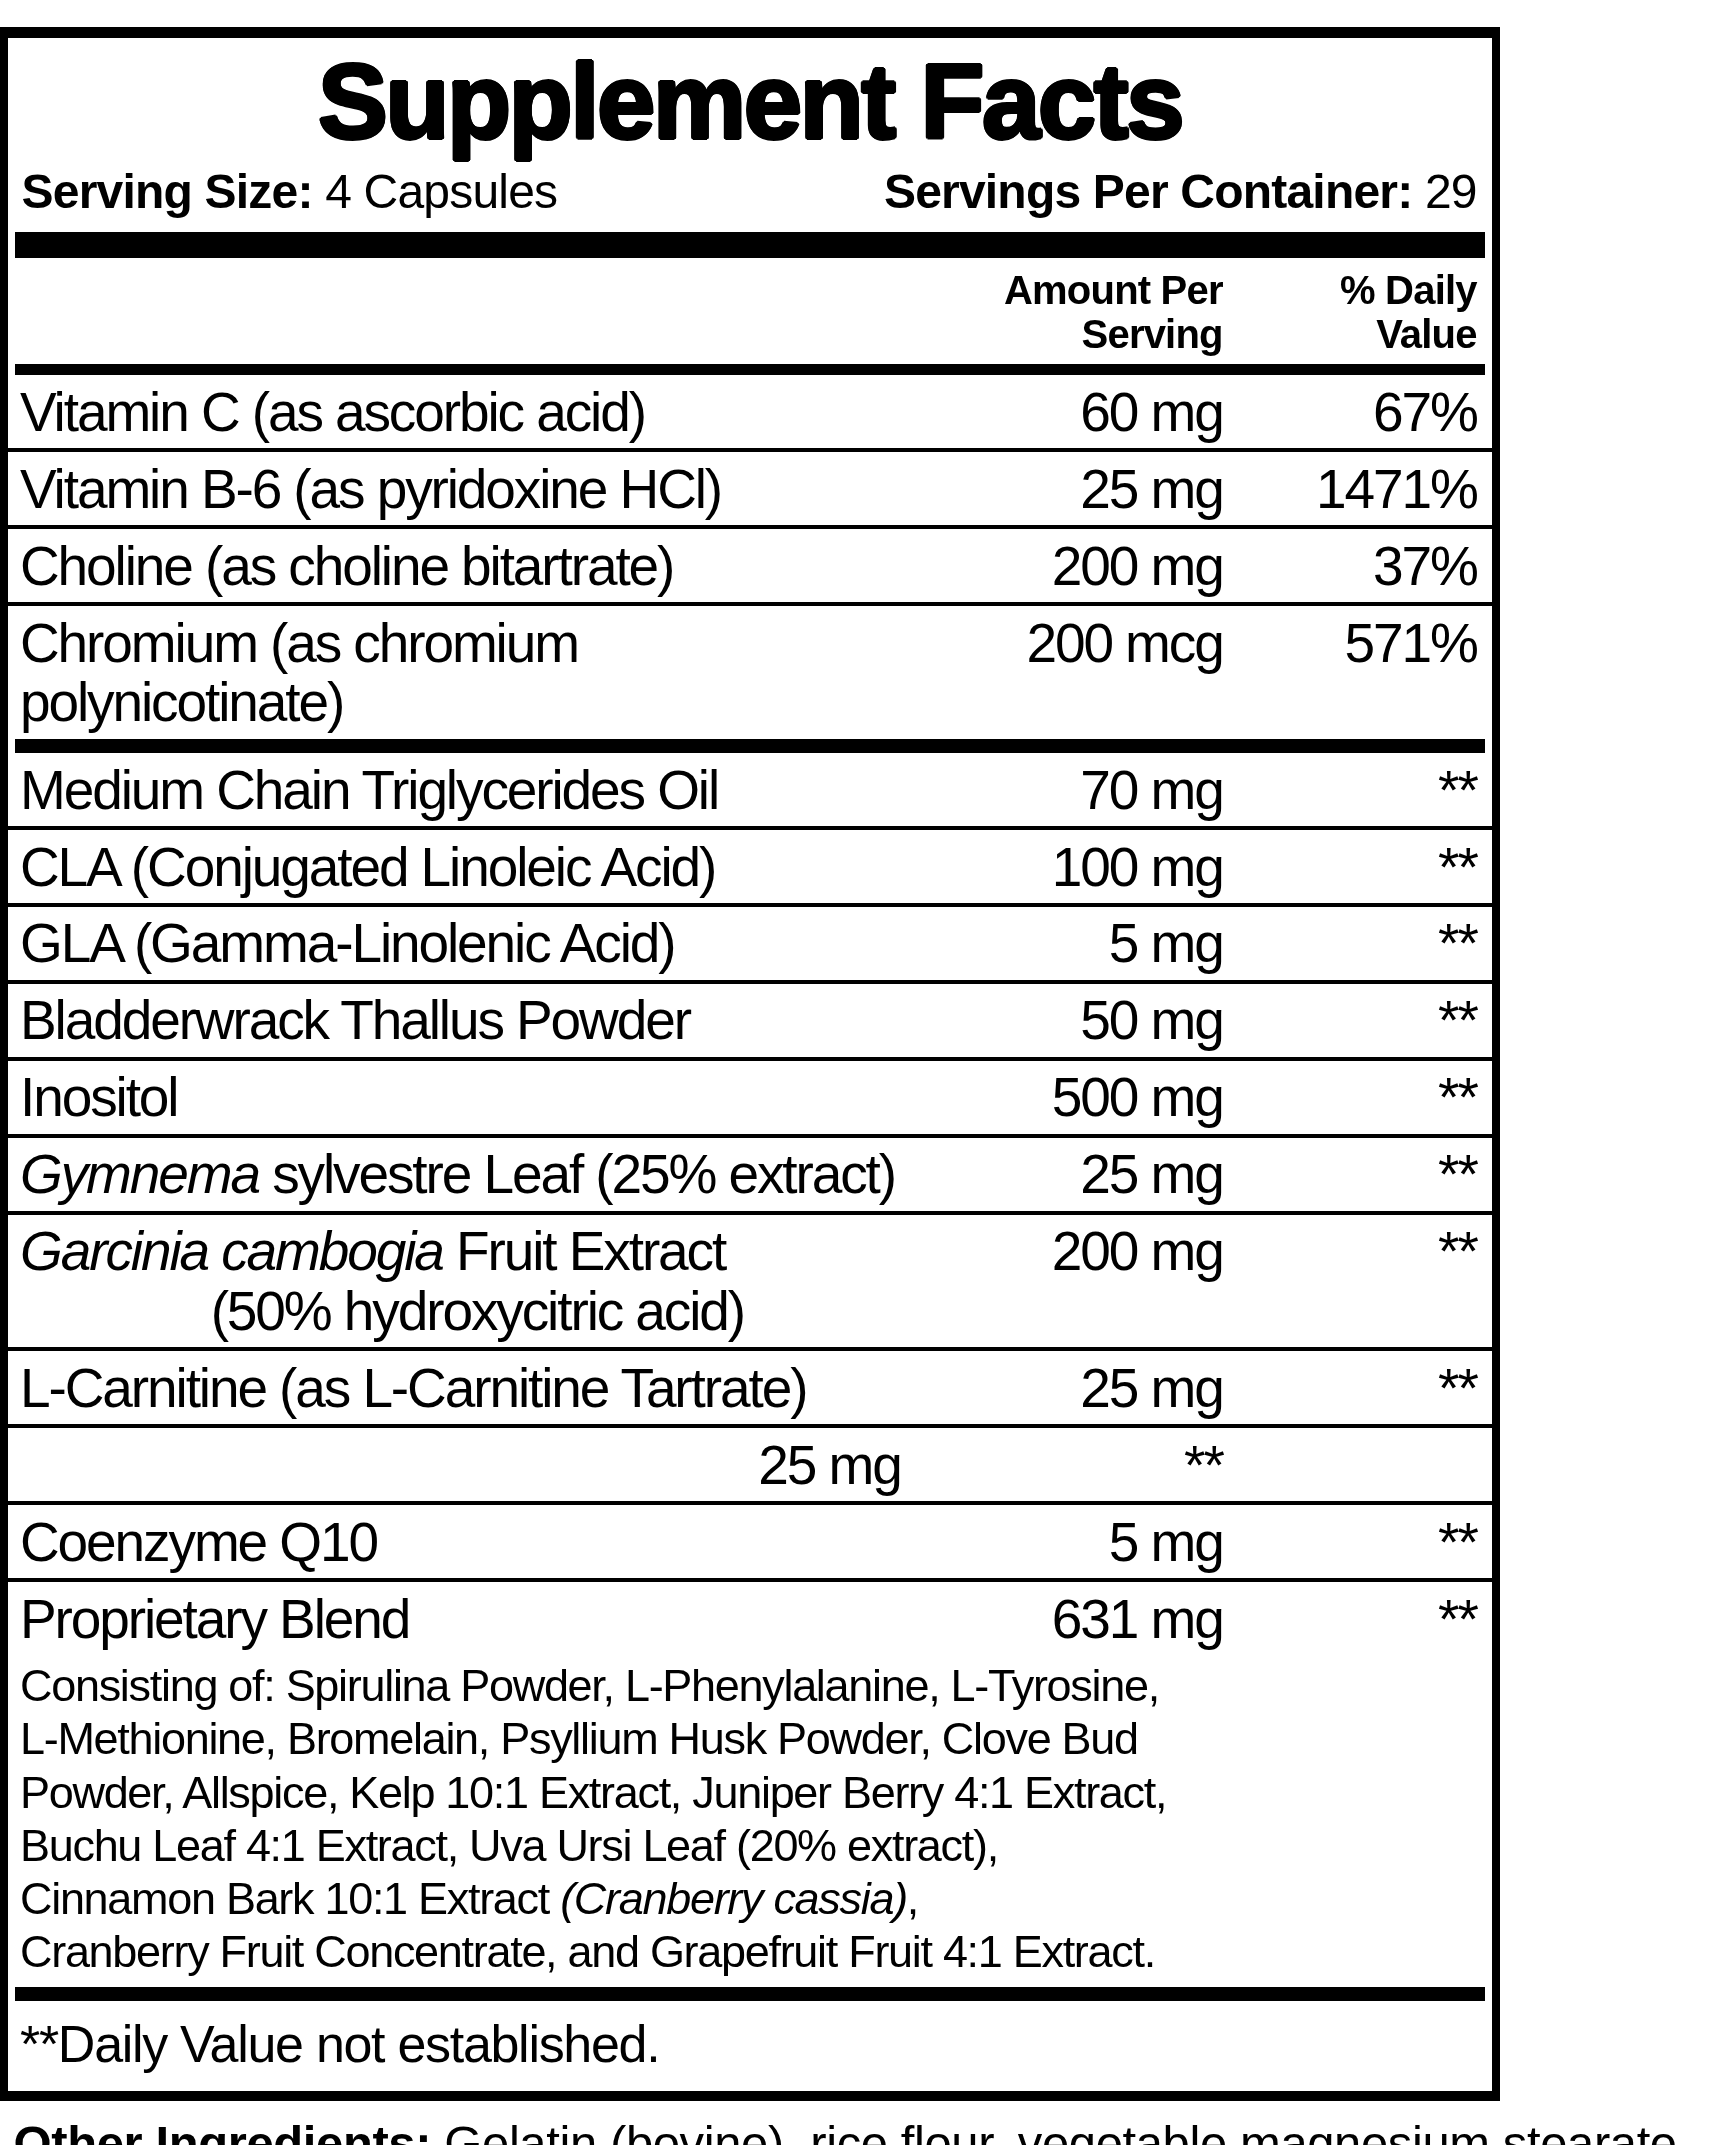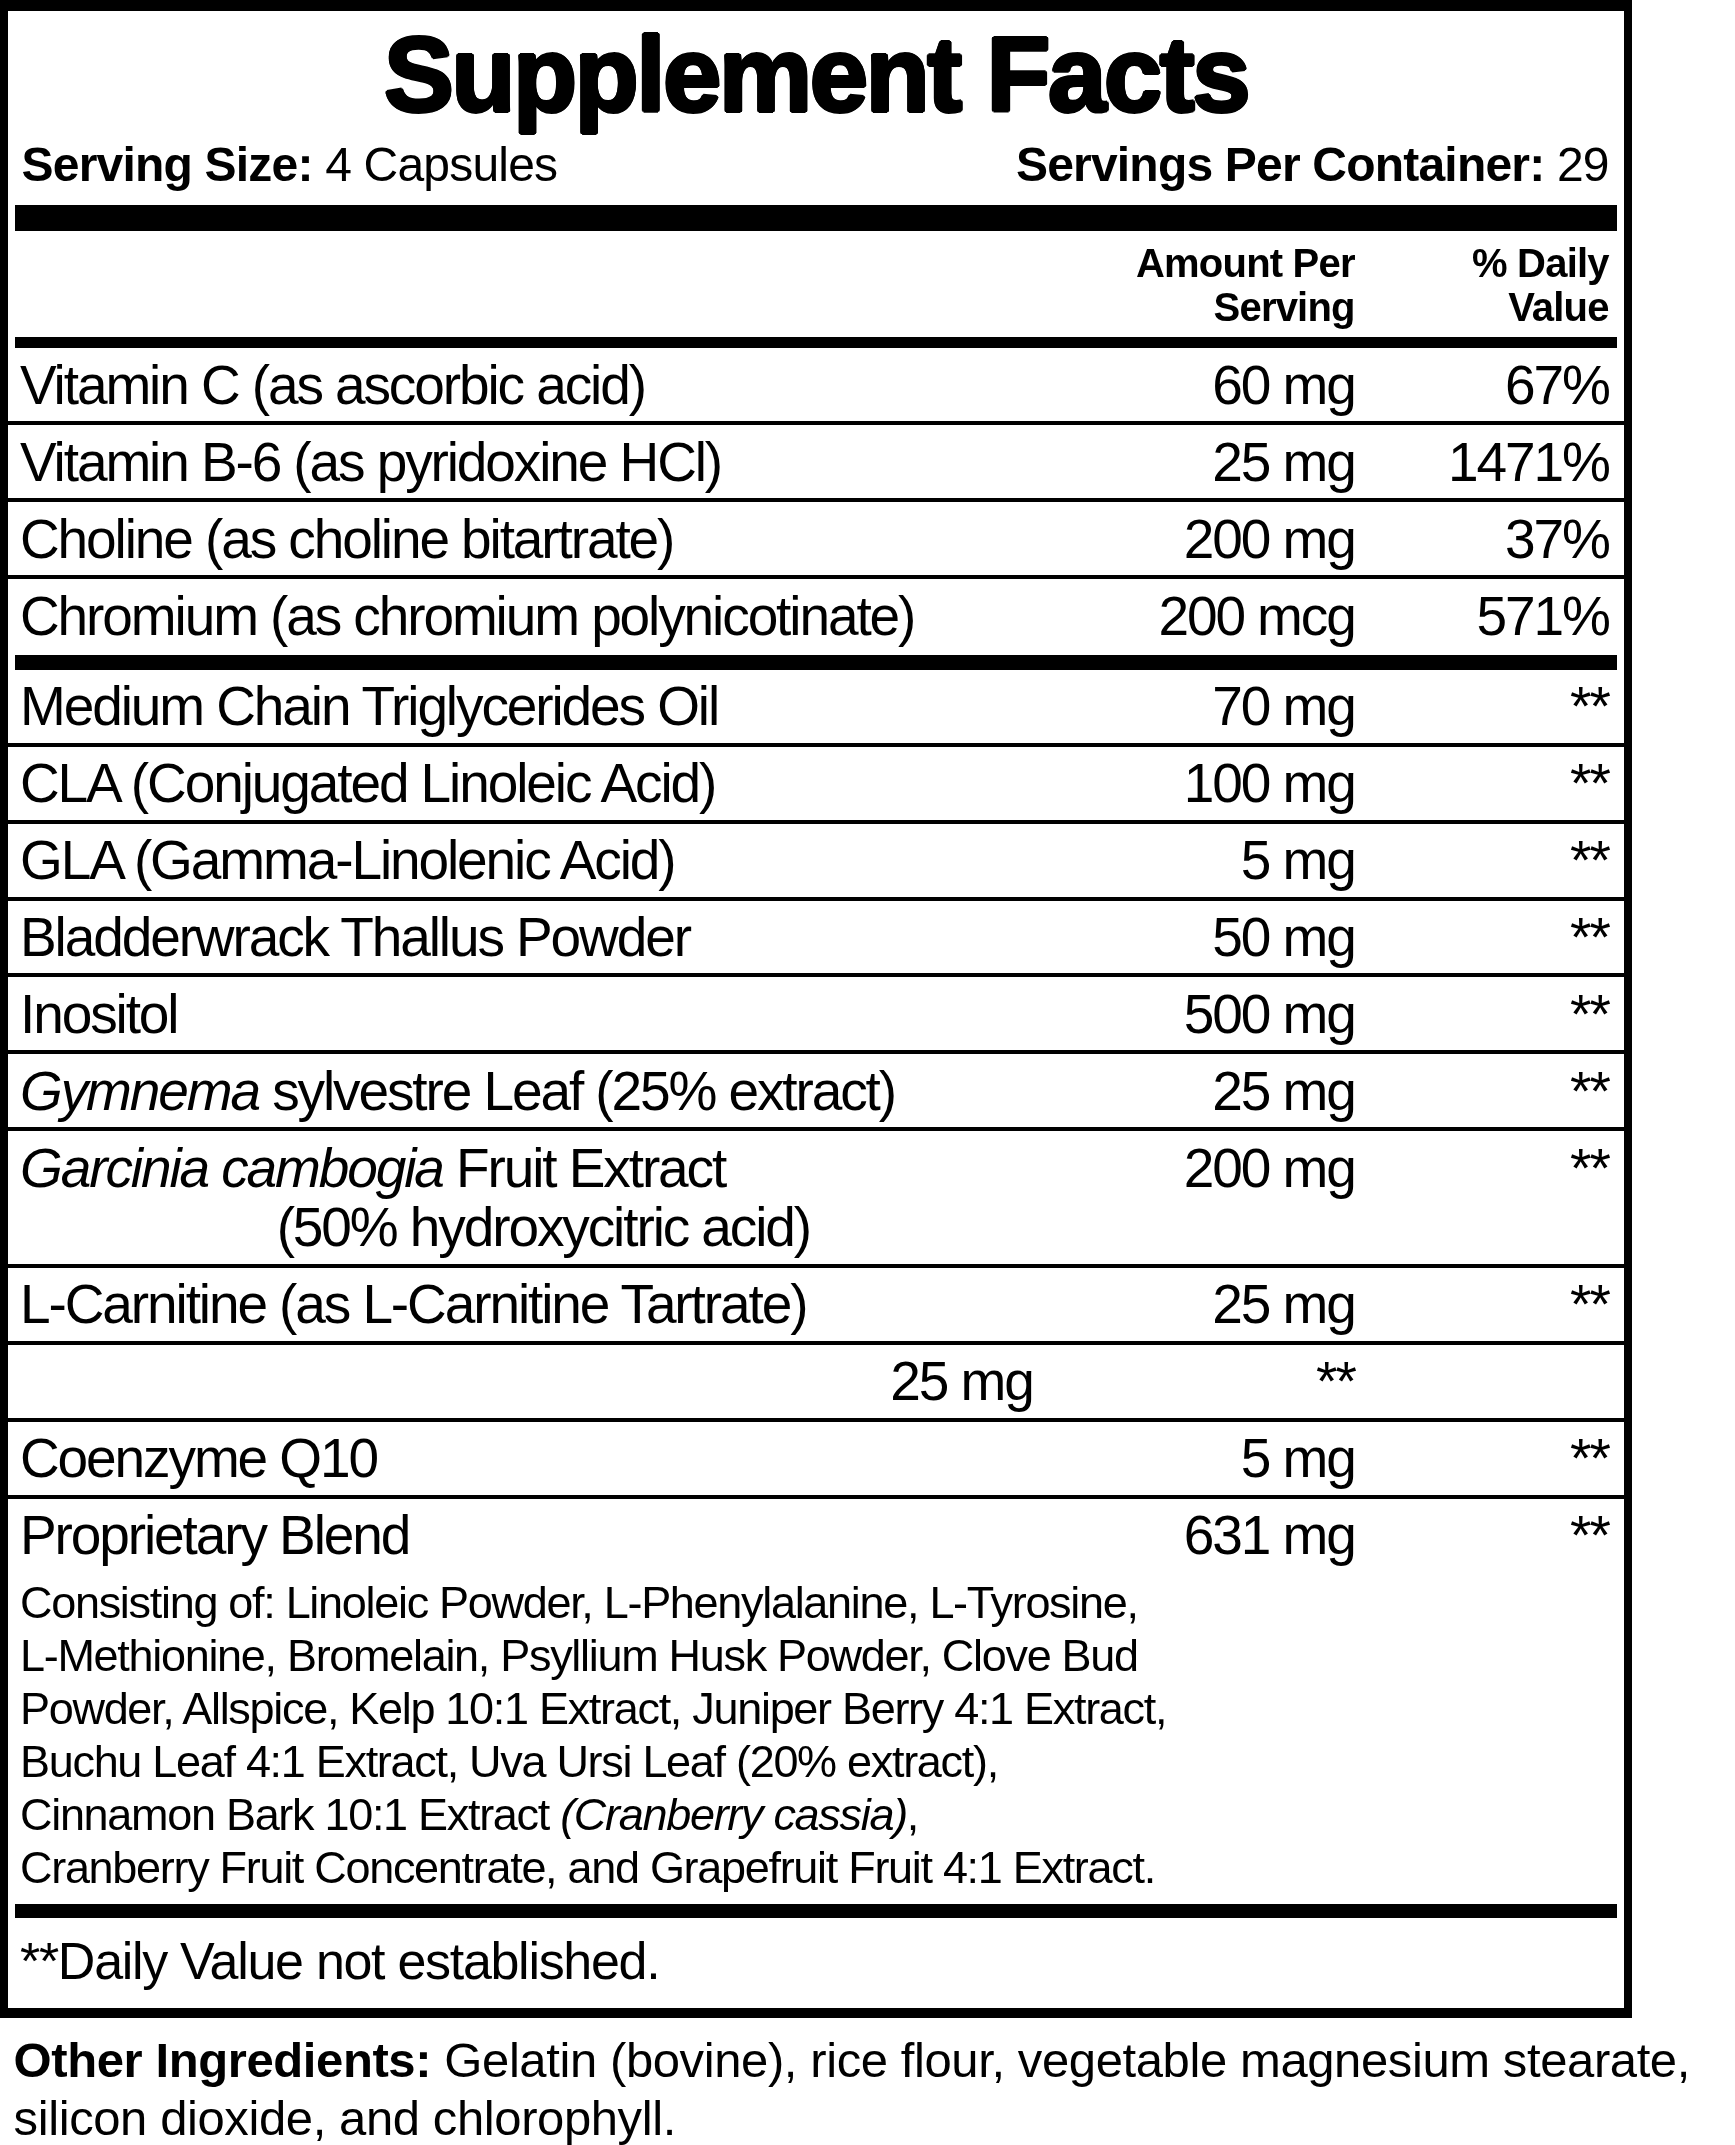--- a/index.html
+++ b/index.html
@@ -8,21 +8,22 @@
     font-family:"Liberation Sans", sans-serif;
     color:#000;
     -webkit-font-smoothing:antialiased;
   }
   .label{width:1736px;min-height:2145px;box-sizing:border-box;background:#fff;}
   .box{
     box-sizing:border-box;
     border:8.5px solid #000;
     border-top-width:11px;
     border-bottom-width:10.2px;
-    width:1632px;
+    width:1500px;
+    margin-top:27px;
   }
   .title{
     font-size:105px;
     font-weight:bold;
     letter-spacing:-2.5px;
     text-align:center;
     margin:8.5px 0 5.1px 0;
     line-height:1.05;
     text-shadow:
       1.7px 0 0 #000,-1.7px 0 0 #000,0 1.7px 0 #000,0 -1.7px 0 #000,
@@ -176,21 +177,21 @@
         <div class="row">
           <div class="cell name"><span>Coenzyme Q10</span></div>
           <div class="cell amount">5 mg</div>
           <div class="cell dv">**</div>
         </div>
         <div class="row">
           <div class="cell name"><span>Proprietary Blend</span></div>
           <div class="cell amount">631 mg</div>
           <div class="cell dv">**</div>
           <div class="desc">
-            <div><span>Consisting of: Linoleic Powder, L-Phenylalanine, L-Tyrosine,</span></div>
+            <div><span>Consisting of: Spirulina Powder, L-Phenylalanine, L-Tyrosine,</span></div>
             <div><span>L-Methionine, Bromelain, Psyllium Husk Powder, Clove Bud</span></div>
             <div><span>Powder, Allspice, Kelp 10:1 Extract, Juniper Berry 4:1 Extract,</span></div>
             <div><span>Buchu Leaf 4:1 Extract, Uva Ursi Leaf (20% extract),</span></div>
             <div><span>Cinnamon Bark 10:1 Extract </span><i>(Cranberry cassia)</i><span>,</span></div>
             <div><span>Cranberry Fruit Concentrate, and Grapefruit Fruit 4:1 Extract.</span></div>
           </div>
         </div>
       </div>
 
     <div class="bar bar-foot"></div>

